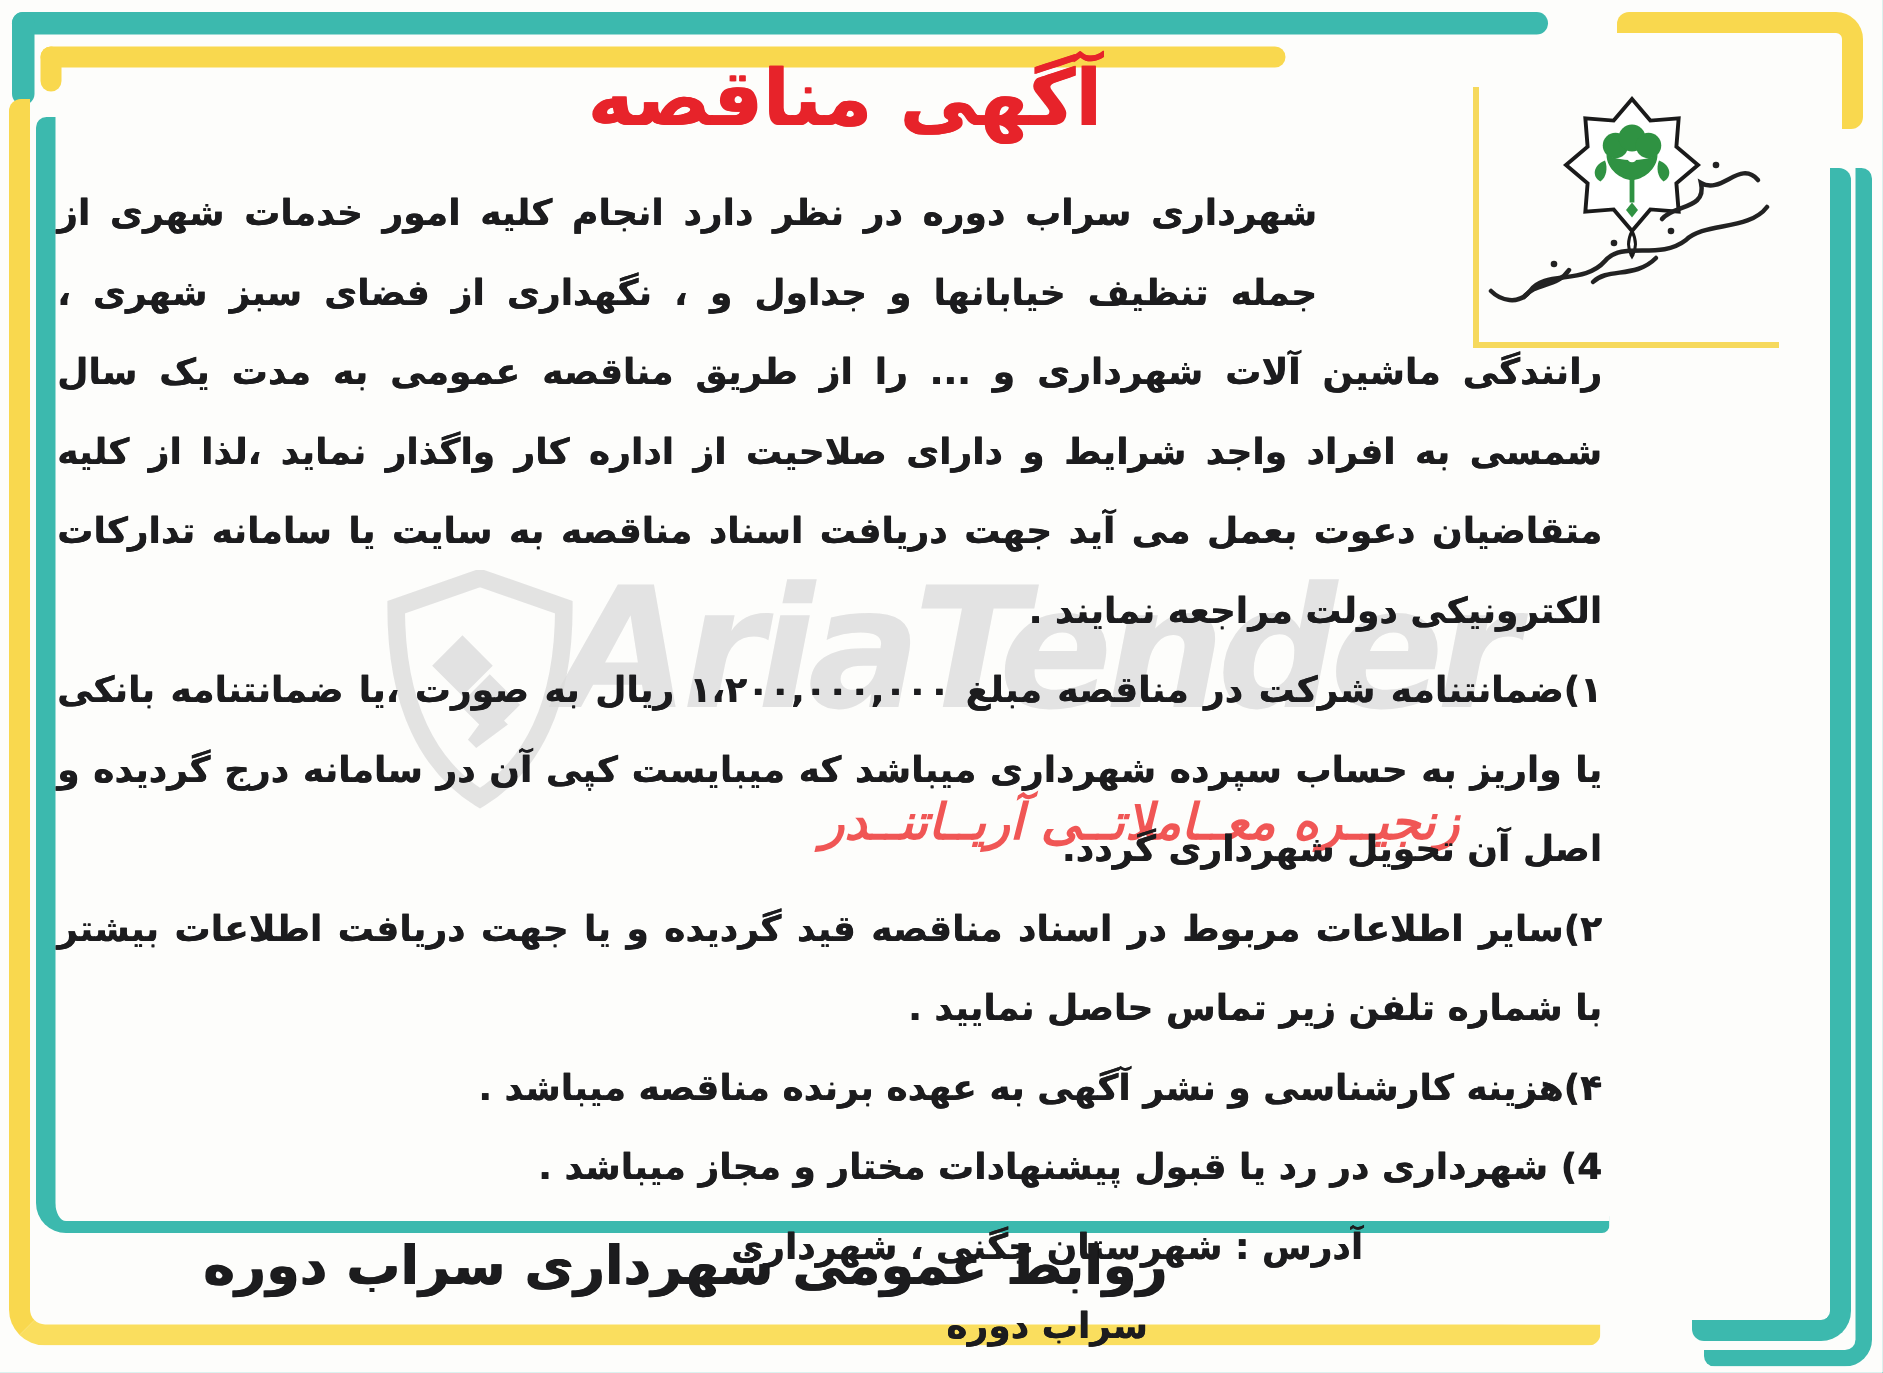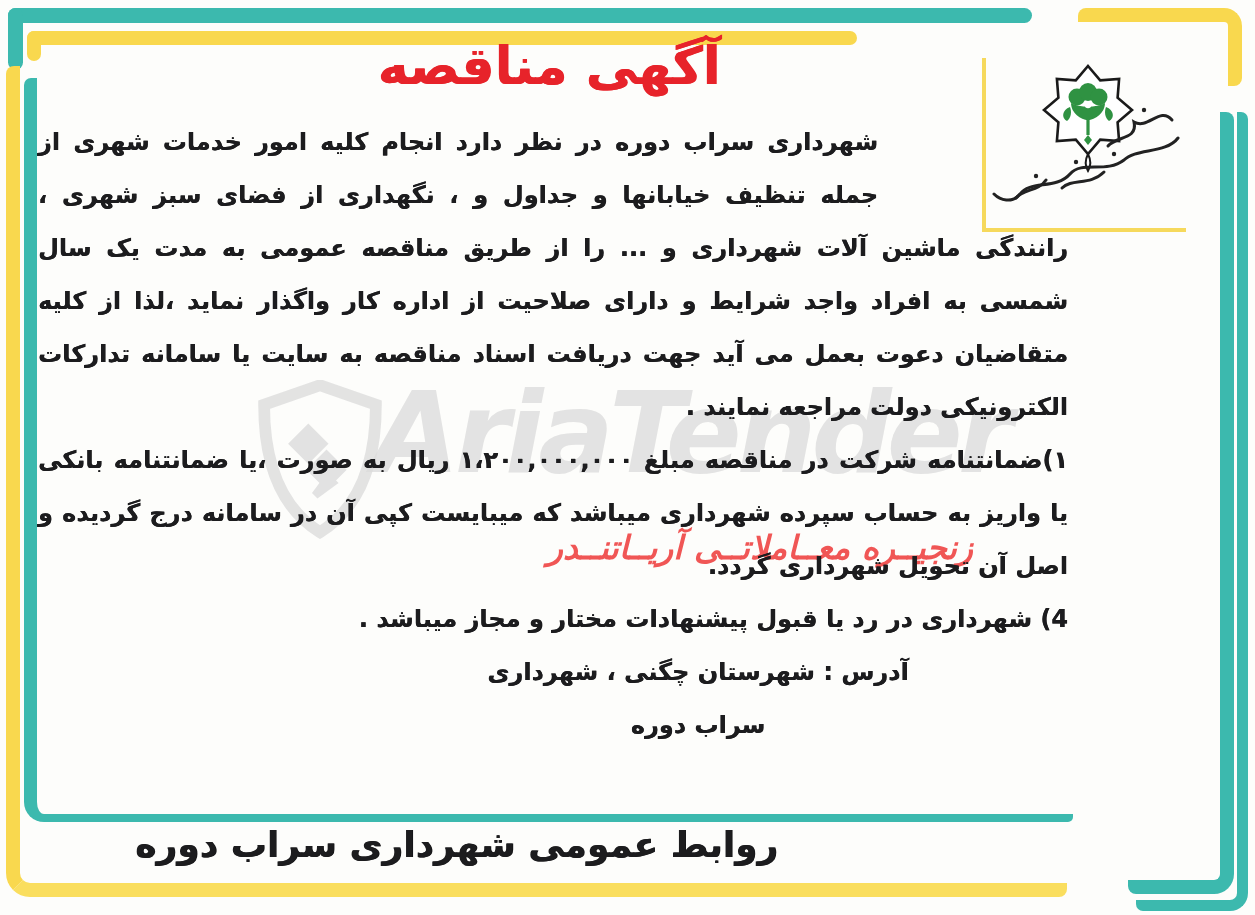--- a/index.html
+++ b/index.html
@@ -52,21 +52,21 @@
     font-size:112px;font-weight:bold;color:#dbdbdb;letter-spacing:-5px;opacity:.75;
     font-family:"DejaVu Sans",sans-serif;
   }
   .wm-fa{
     position:absolute;left:18px;top:156px;width:700px;
     direction:rtl;font-size:33px;font-weight:bold;color:#ef4444;letter-spacing:2px;opacity:.9;
     white-space:nowrap;
   }
   
   .title{
-    position:absolute;left:34px;top:36px;width:1030px;margin:0;z-index:2;
+    position:absolute;left:48px;top:36px;width:1030px;margin:0;z-index:2;
     direction:rtl;text-align:center;color:#e7232a;
     font-size:52px;font-weight:800;text-shadow:0.6px 0 0 #e7232a;
   }
   .body{
     position:absolute;left:38px;top:116px;width:1030px;z-index:2;
     direction:rtl;text-align:justify;font-size:24px;font-weight:700;line-height:53px;
     text-shadow:0.3px 0 0 #1c1c1e;
   }
   .body p{margin:0;}
   .logo-wrap-spacer{float:right;width:190px;height:100px;}
@@ -135,20 +135,22 @@
     </svg>
     <span class="wm-brand">AriaTender</span>
     <div class="wm-fa">زنجیــره معــاملاتــی آریــاتنــدر</div>
   </div>
 
   <h1 class="title">آگهی مناقصه</h1>
 
   <div class="body">
     <p><span class="logo-wrap-spacer"></span><span>شهرداری سراب دوره در نظر دارد انجام کلیه امور خدمات شهری از جمله تنظیف خیابانها و جداول و ، نگهداری از فضای سبز شهری ، رانندگی ماشین آلات شهرداری  و ... را از طریق مناقصه عمومی به مدت یک سال شمسی به افراد واجد شرایط و دارای صلاحیت از اداره کار واگذار نماید ،لذا از کلیه متقاضیان دعوت بعمل می آید جهت دریافت اسناد مناقصه  به سایت یا سامانه تدارکات الکترونیکی دولت مراجعه نمایند .</span></p>
     <p>۱)ضمانتنامه شرکت در مناقصه مبلغ ۱،۲۰۰,۰۰۰,۰۰۰ ریال به صورت ،یا ضمانتنامه بانکی یا واریز به حساب سپرده شهرداری میباشد که میبایست کپی آن در سامانه درج گردیده و اصل آن تحویل شهرداری گردد.</p>
+    <p>۲)سایر اطلاعات مربوط در اسناد مناقصه قید گردیده و یا جهت دریافت اطلاعات بیشتر با شماره تلفن زیر تماس حاصل نمایید .</p>
+    <p>۴)هزینه کارشناسی و نشر آگهی به عهده برنده مناقصه میباشد .</p>
     <p>4) شهرداری در رد یا قبول پیشنهادات مختار و مجاز میباشد .</p>
     <div class="addr-block">
       <p>آدرس : شهرستان چگنی ، شهرداری سراب دوره</p>
 
     </div>
   </div>
 
   <p class="footer">روابط عمومی شهرداری سراب دوره</p>
 
 </div>

